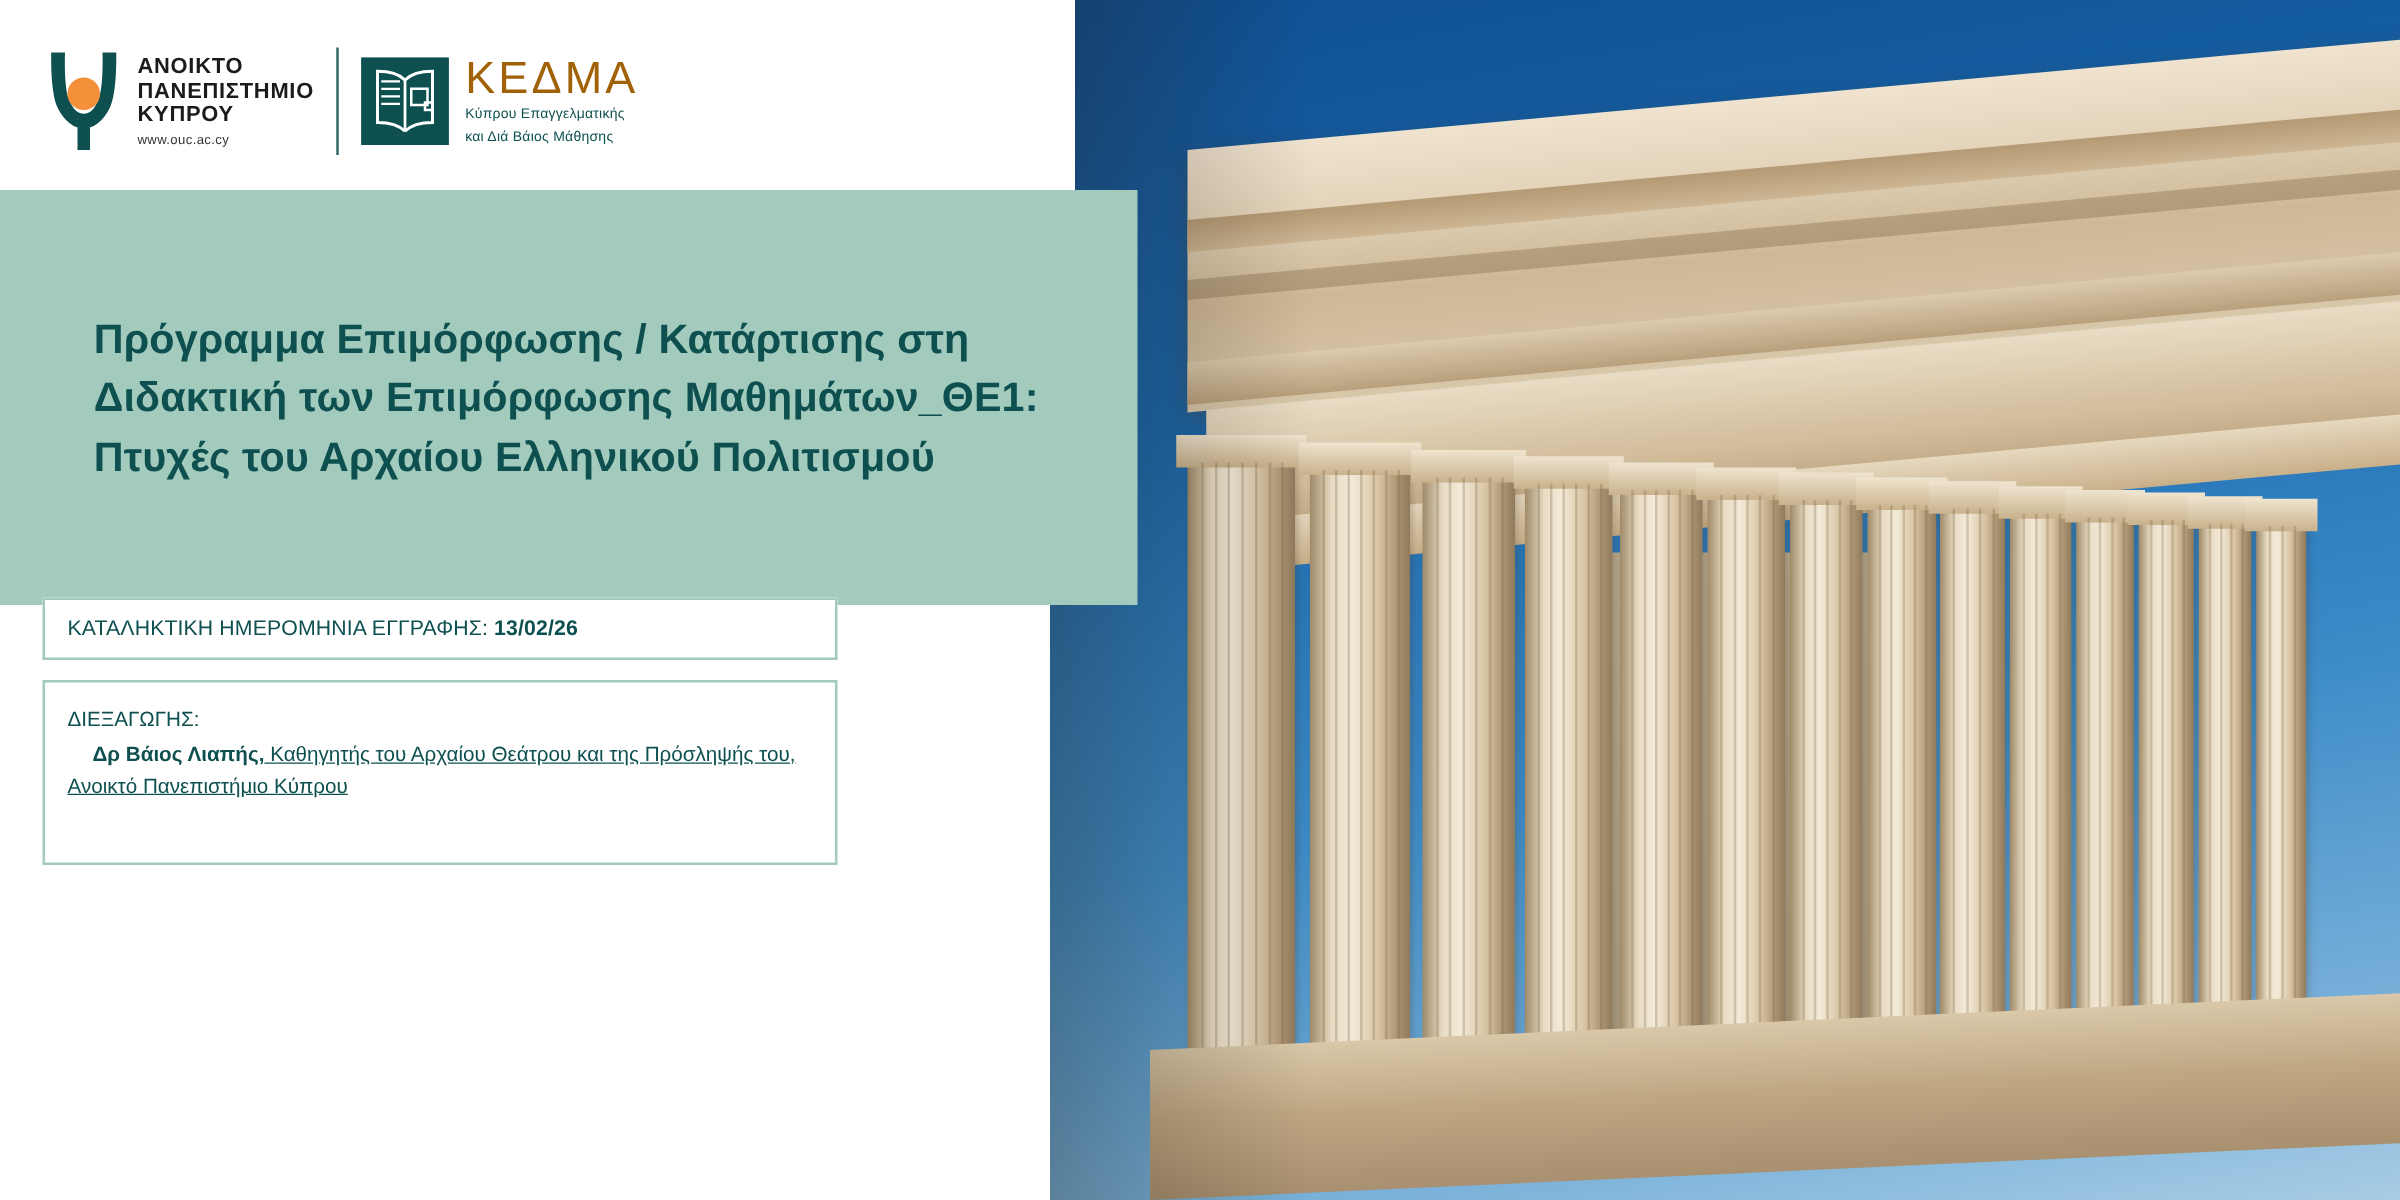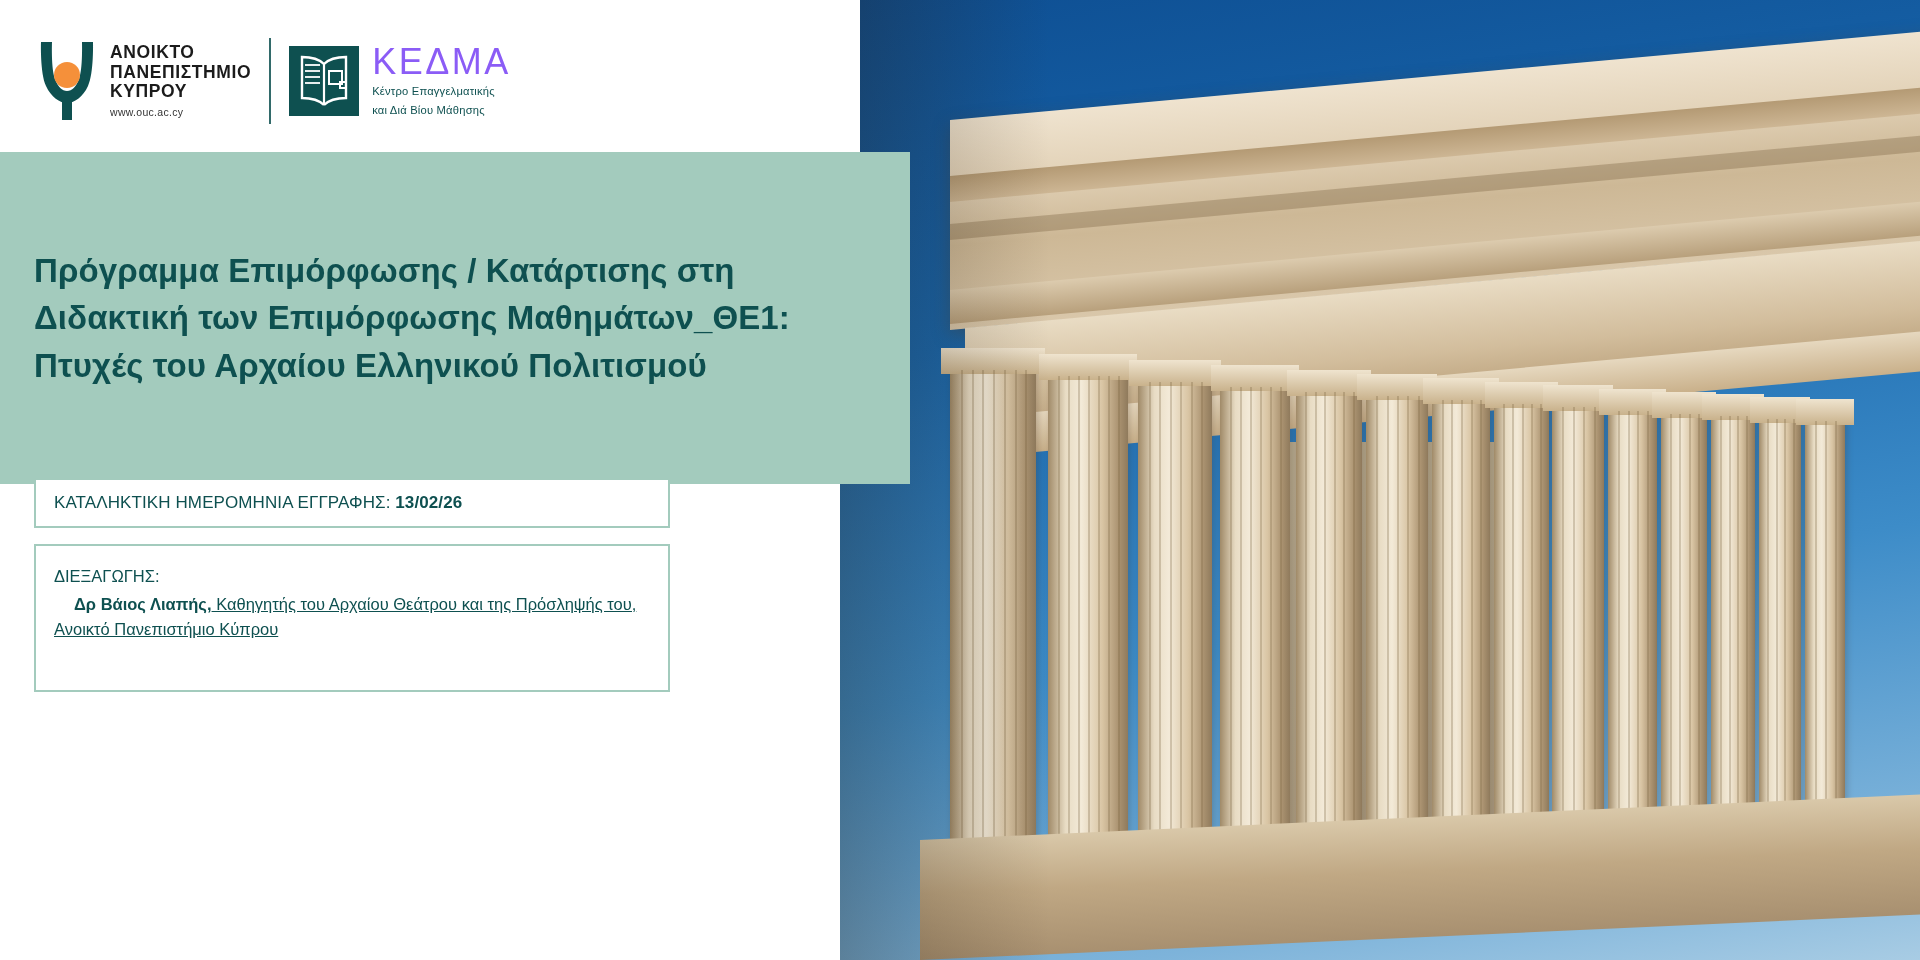--- a/index.html
+++ b/index.html
@@ -167,40 +167,41 @@
     background:#0e5050;
     flex:0 0 auto;
     display:block;
   }
   .kedma-text { line-height:1; }
   .kedma-title {
     display:block;
     font-size:36px;
     font-weight:400;
     letter-spacing:2.5px;
-    color:#8b5cf6;
+    color:#a16207;
     font-family:"Liberation Sans", sans-serif;
   }
   .kedma-sub {
     display:block;
     font-size:11.2px;
     color:#0e5050;
     letter-spacing:.2px;
     line-height:1.35;
     margin-top:4px;
   }
 
   
   .titleband {
     position:absolute;
     left:0; top:152px;
     width:910px; height:332px;
     background:#a3cbbd;
     display:flex;
     align-items:center;
+    padding-left:41px;
   }
   .titleband h1 {
     margin:0;
     padding:0 40px 0 34px;
     color:#0e5050;
     font-size:33px;
     font-weight:700;
     line-height:1.44;
     letter-spacing:.1px;
     font-family:"Liberation Sans", sans-serif;
@@ -392,22 +393,22 @@
           <line x1="35" y1="18" x2="35" y2="59" stroke="#ffffff" stroke-width="2.2"></line>
           <line x1="16" y1="19" x2="31" y2="19" stroke="#ffffff" stroke-width="1.8"></line>
           <line x1="16" y1="25" x2="31" y2="25" stroke="#ffffff" stroke-width="1.8"></line>
           <line x1="16" y1="31" x2="31" y2="31" stroke="#ffffff" stroke-width="1.8"></line>
           <line x1="16" y1="37" x2="31" y2="37" stroke="#ffffff" stroke-width="1.8"></line>
           <rect x="40" y="25" width="13" height="13" fill="none" stroke="#ffffff" stroke-width="2"></rect>
           <rect x="51" y="36" width="6" height="6" fill="none" stroke="#ffffff" stroke-width="2"></rect>
         </svg>
         <div class="kedma-text">
           <span class="kedma-title">ΚΕΔΜΑ</span>
-          <span class="kedma-sub">Κέντρο Επαγγελματικής</span>
-          <span class="kedma-sub">και Διά Βίου Μάθησης</span>
+          <span class="kedma-sub">Κύπρου Επαγγελματικής</span>
+          <span class="kedma-sub">και Διά Βάιος Μάθησης</span>
         </div>
       </div>
 
     </div>
 
     <div class="titleband">
       <h1>
         <span class="ln">Πρόγραμμα Επιμόρφωσης / Κατάρτισης στη</span>
         <span class="ln">Διδακτική των Επιμόρφωσης Μαθημάτων_ΘΕ1:</span>
         <span class="ln">Πτυχές του Αρχαίου Ελληνικού Πολιτισμού</span>

